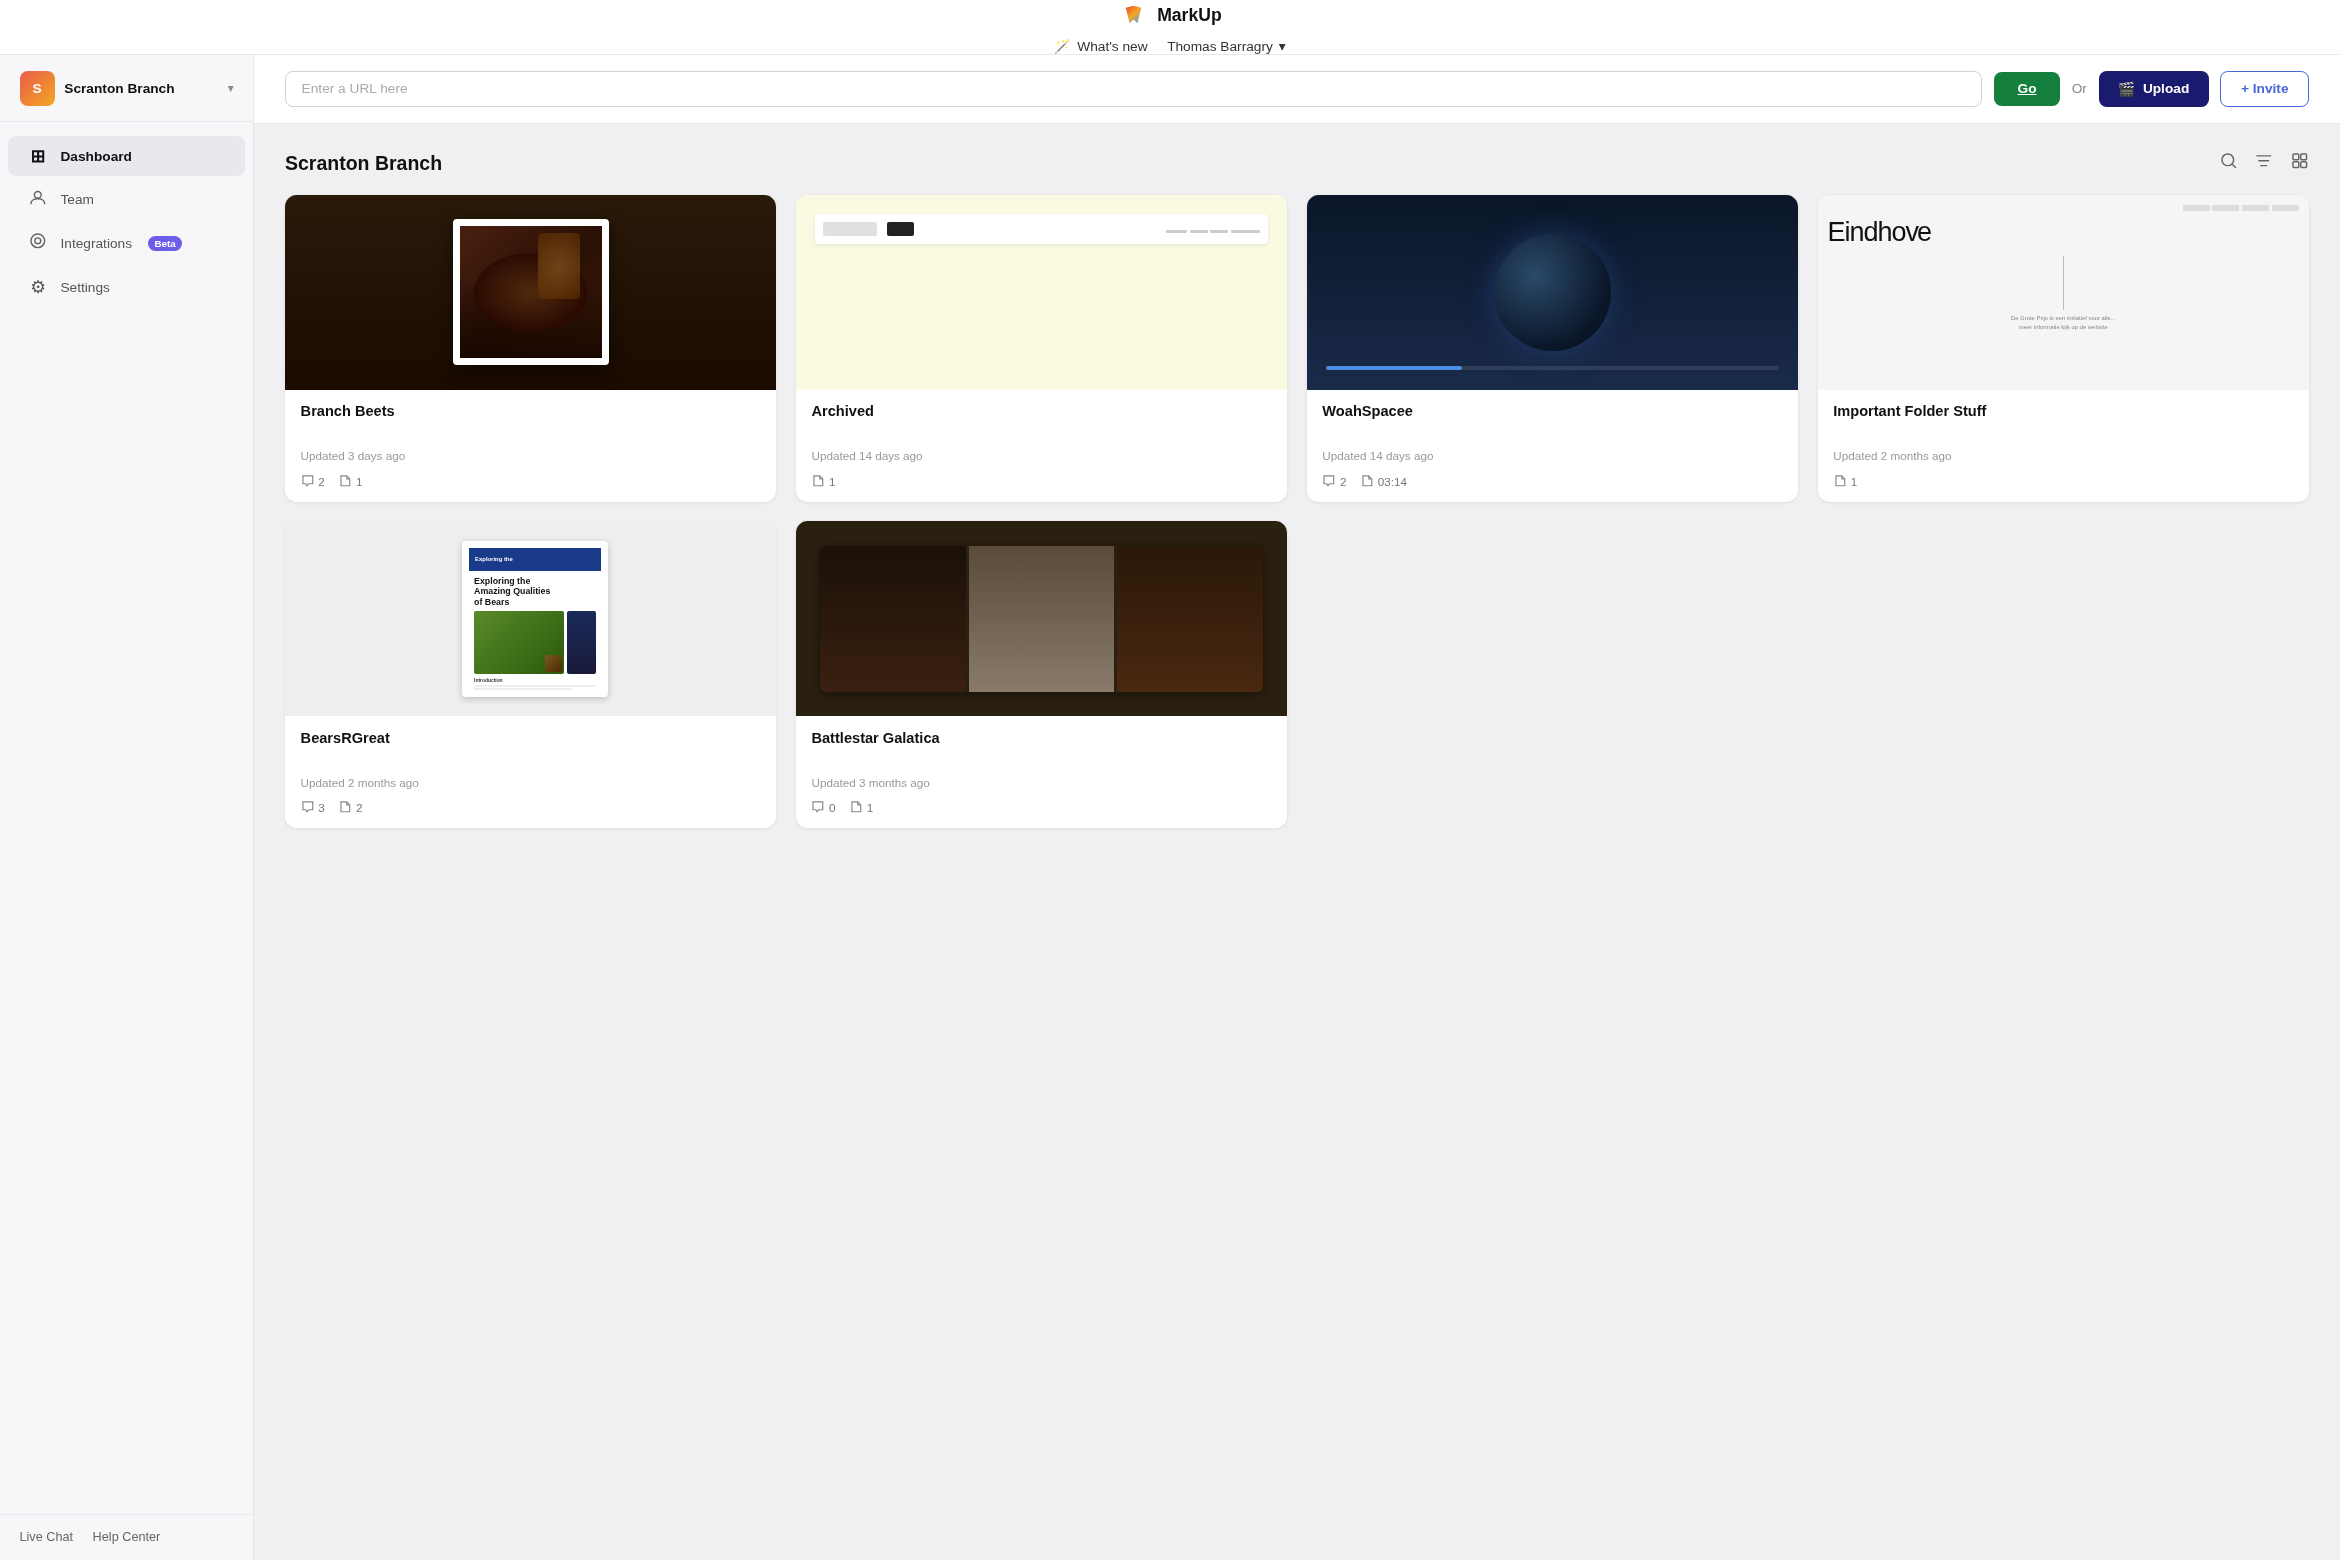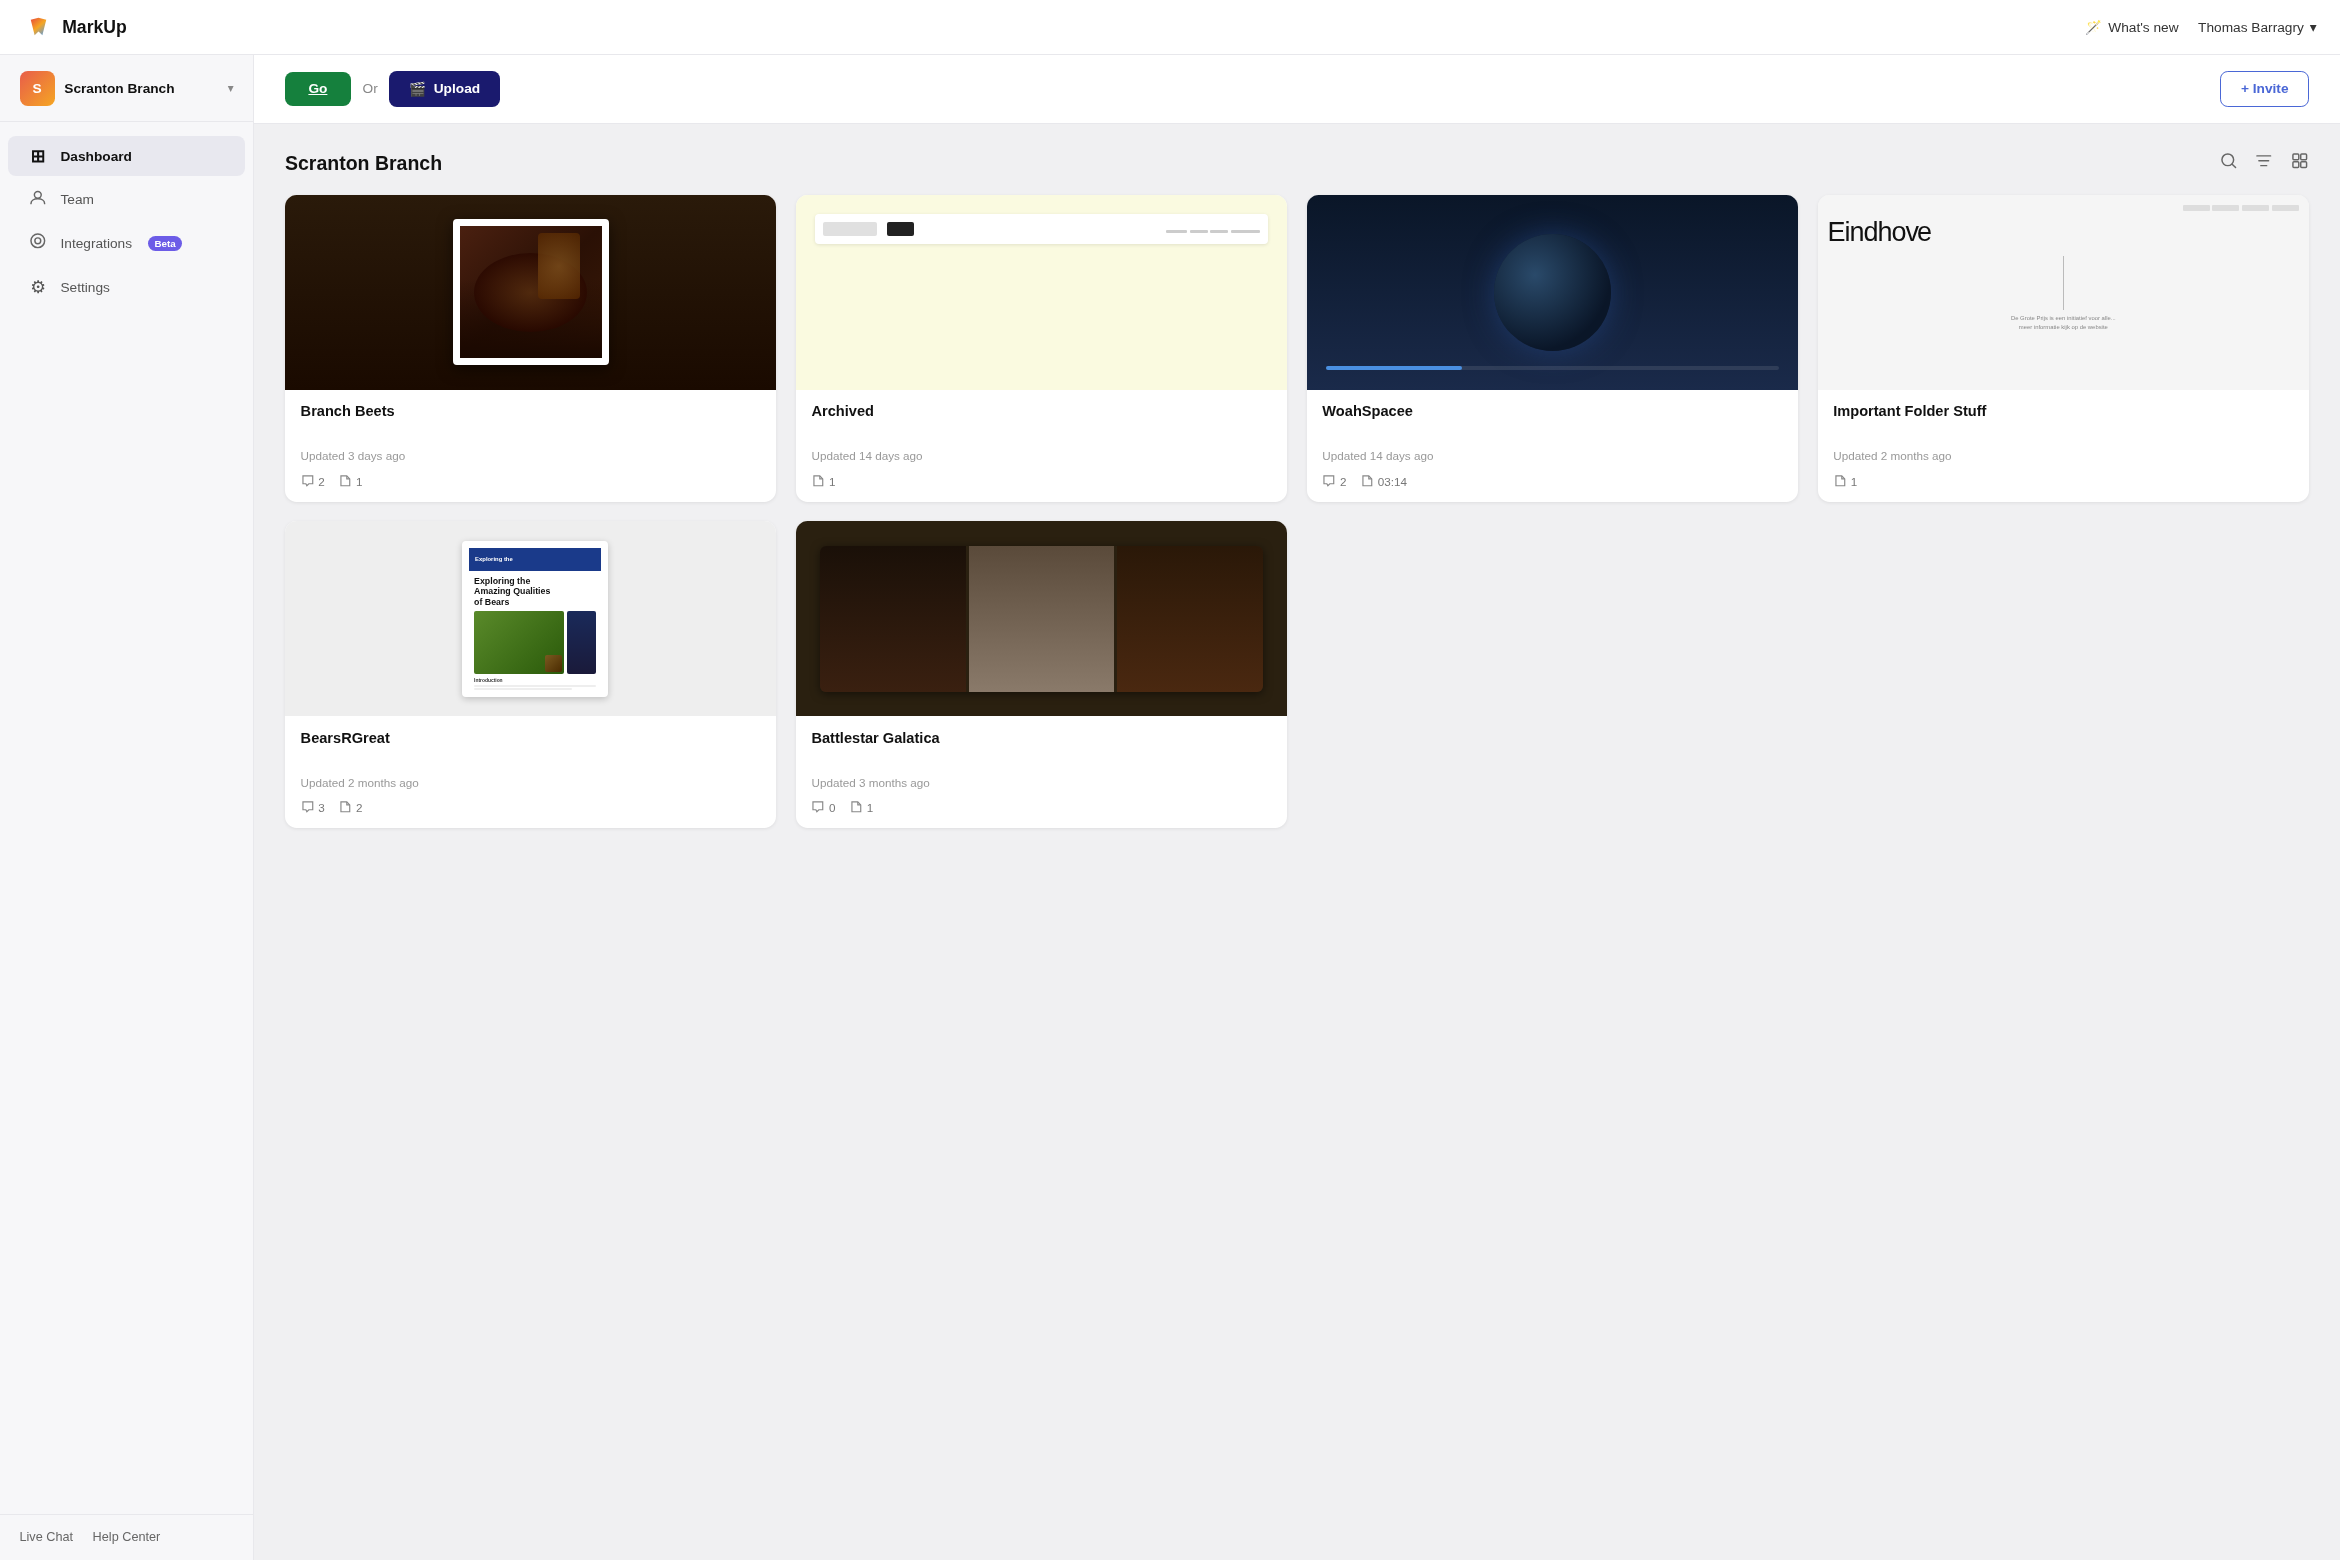--- a/index.html
+++ b/index.html
@@ -2,21 +2,21 @@
 <html><head>
   <meta charset="utf-8">
   <style>
     * { box-sizing: border-box; margin: 0; padding: 0; }
     body { font-family: -apple-system, BlinkMacSystemFont, 'Segoe UI', sans-serif; background: #f0f0f2; display: flex; flex-direction: column; height: 100vh; overflow: hidden; }
 
     
     .topnav {
       display: flex; align-items: center; justify-content: space-between;
       background: #fff; height: 55px; padding: 0 23.4px;
-      border-bottom: 1px solid #e8e8ec; flex-shrink: 0; z-index: 10;
+      border-bottom: 1px solid #e8e8ec; flex-shrink: 0; z-index: 10; flex-direction: column;
     }
     .topnav-logo { display: flex; align-items: center; gap: 7.8px; font-weight: 700; font-size: 17.6px; color: #111; }
     .logo-icon { width: 31px; height: 31px; }
     .topnav-right { display: flex; align-items: center; gap: 19.5px; }
     .whats-new { display: flex; align-items: center; gap: 5.9px; font-size: 13.7px; color: #333; cursor: pointer; }
     .user-menu { display: flex; align-items: center; gap: 5.9px; font-size: 13.7px; color: #333; cursor: pointer; font-weight: 500; }
 
     
     .layout { display: flex; flex: 1; overflow: hidden; }
 
@@ -214,20 +214,23 @@
 
     <div class="sidebar-bottom">
       <a>Live Chat</a>
       <a>Help Center</a>
     </div>
   </div>
 
   <div class="main-content">
 
     <div class="url-bar-area">
+      <div class="url-input-wrapper">
+        <input class="url-input" type="text" placeholder="Enter a URL here" style="">
+      </div>
       <button class="go-btn">Go</button>
       <span class="or-text">Or</span>
       <button class="upload-btn">
         <span>🎬</span>
         <span>Upload</span>
       </button>
       <button class="invite-btn">+ Invite</button>
     </div>
 
     <div class="dashboard-content">

